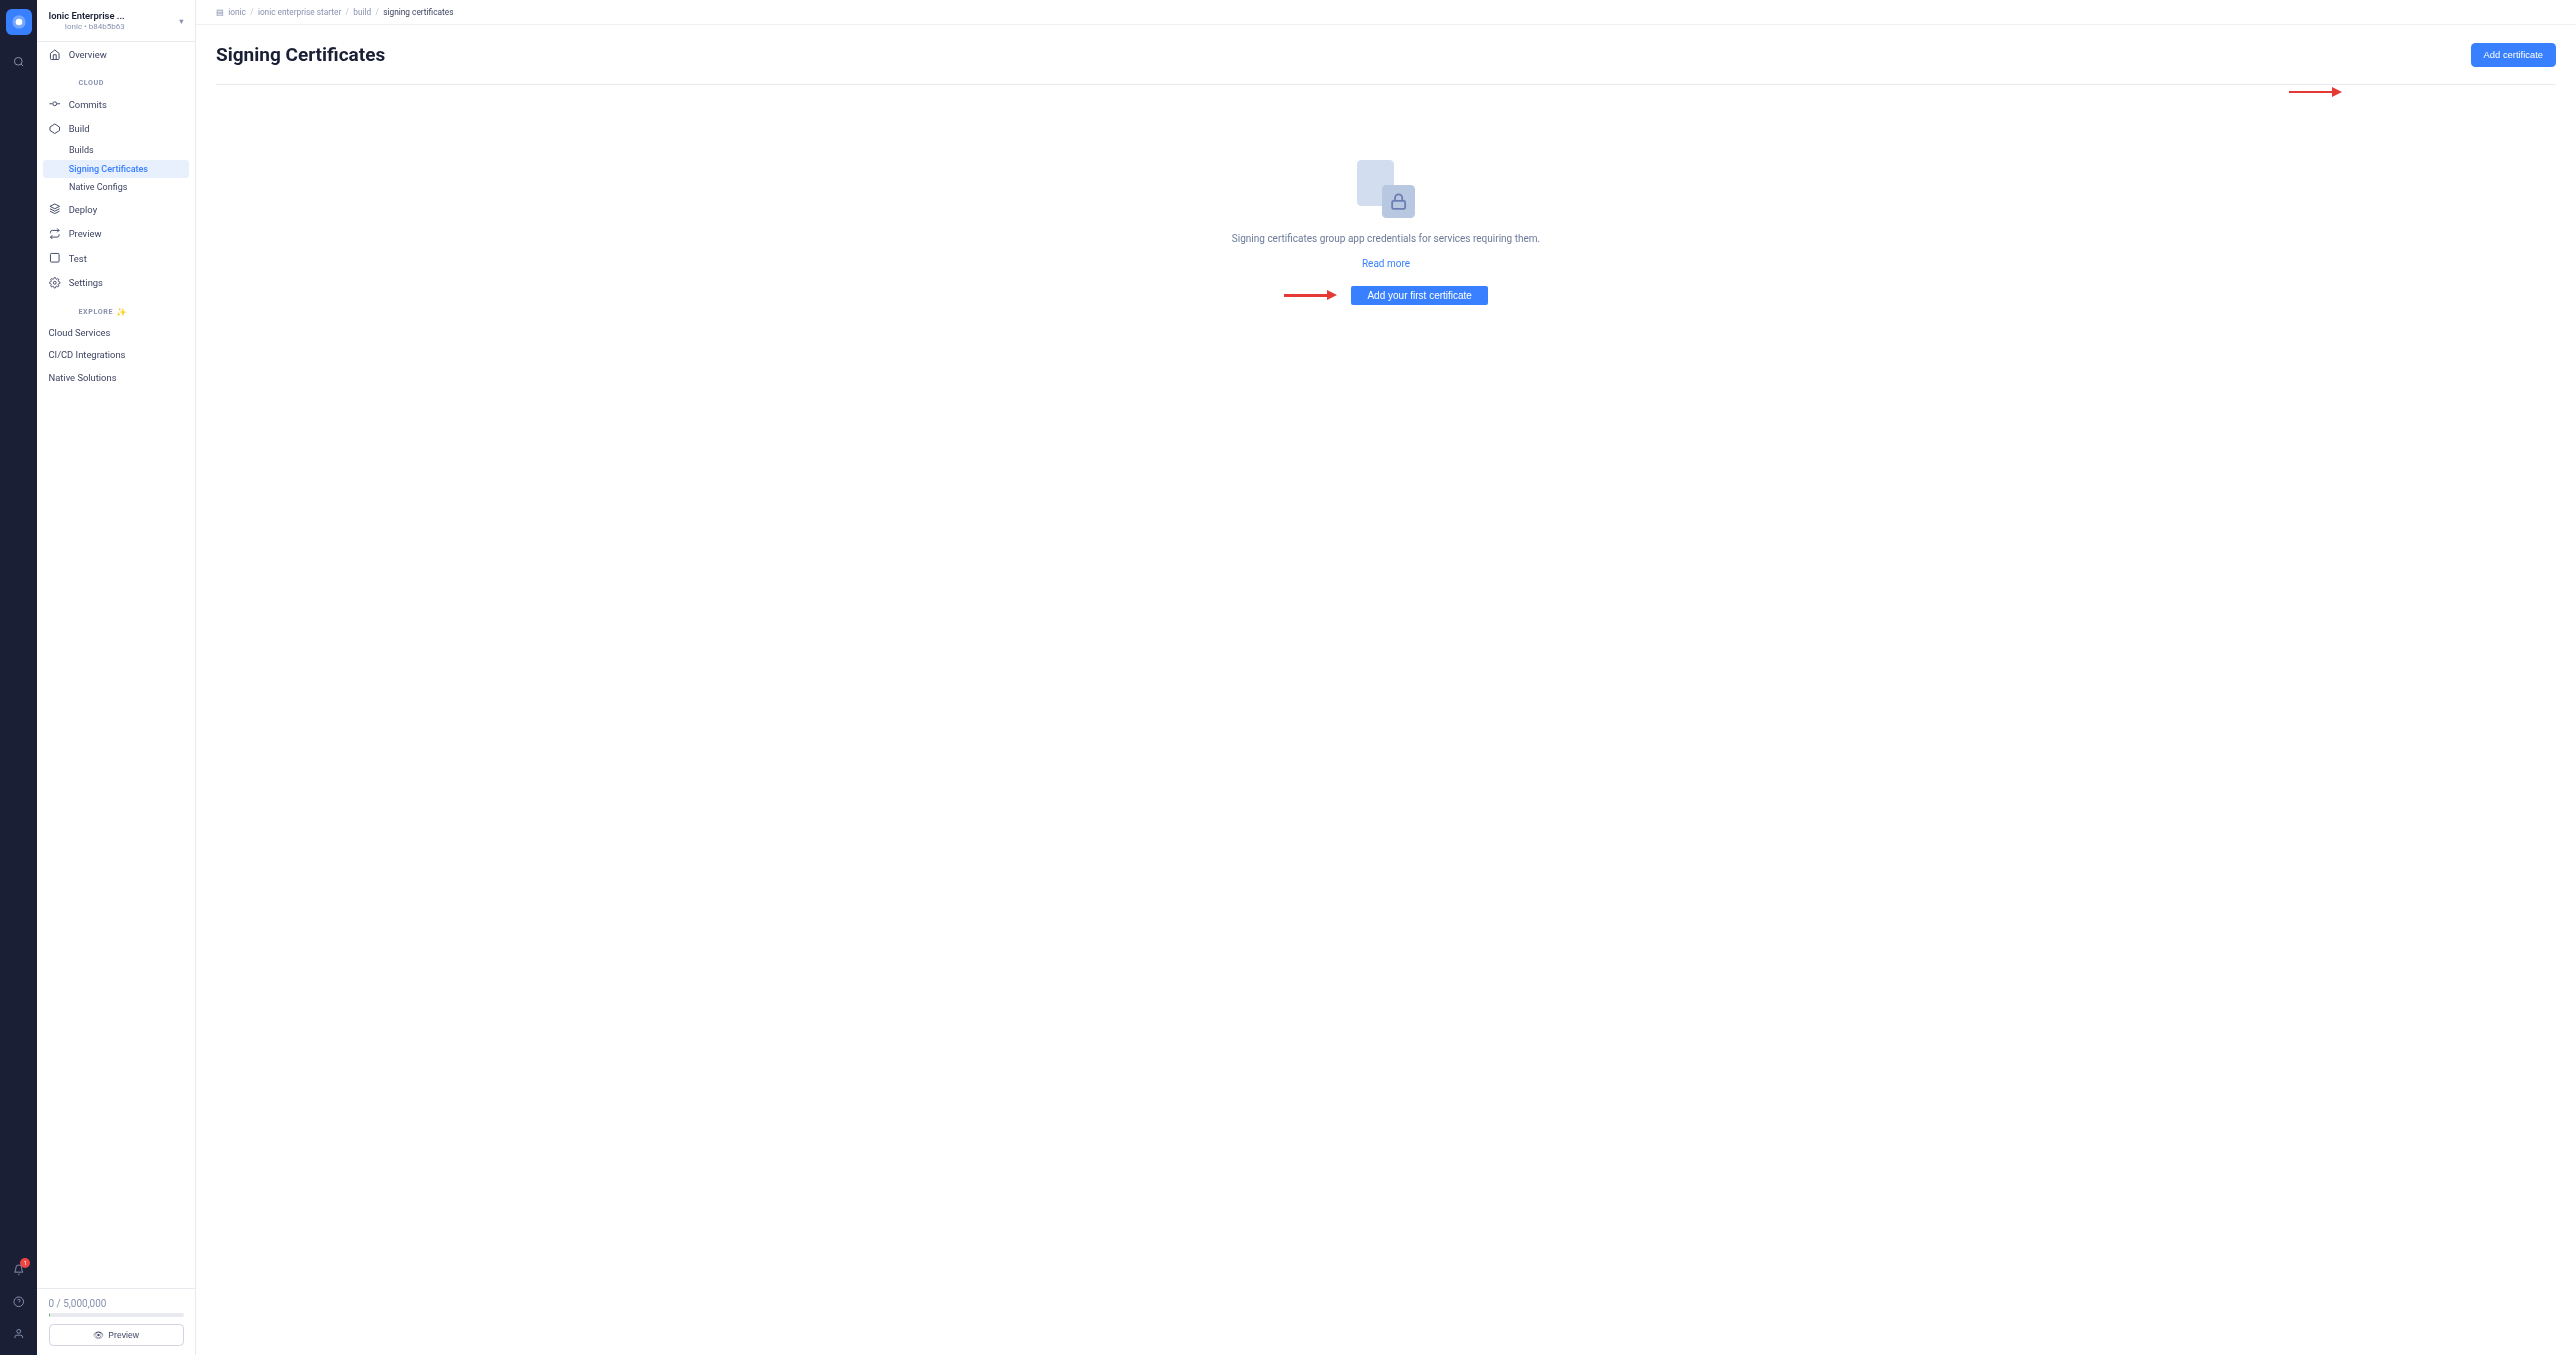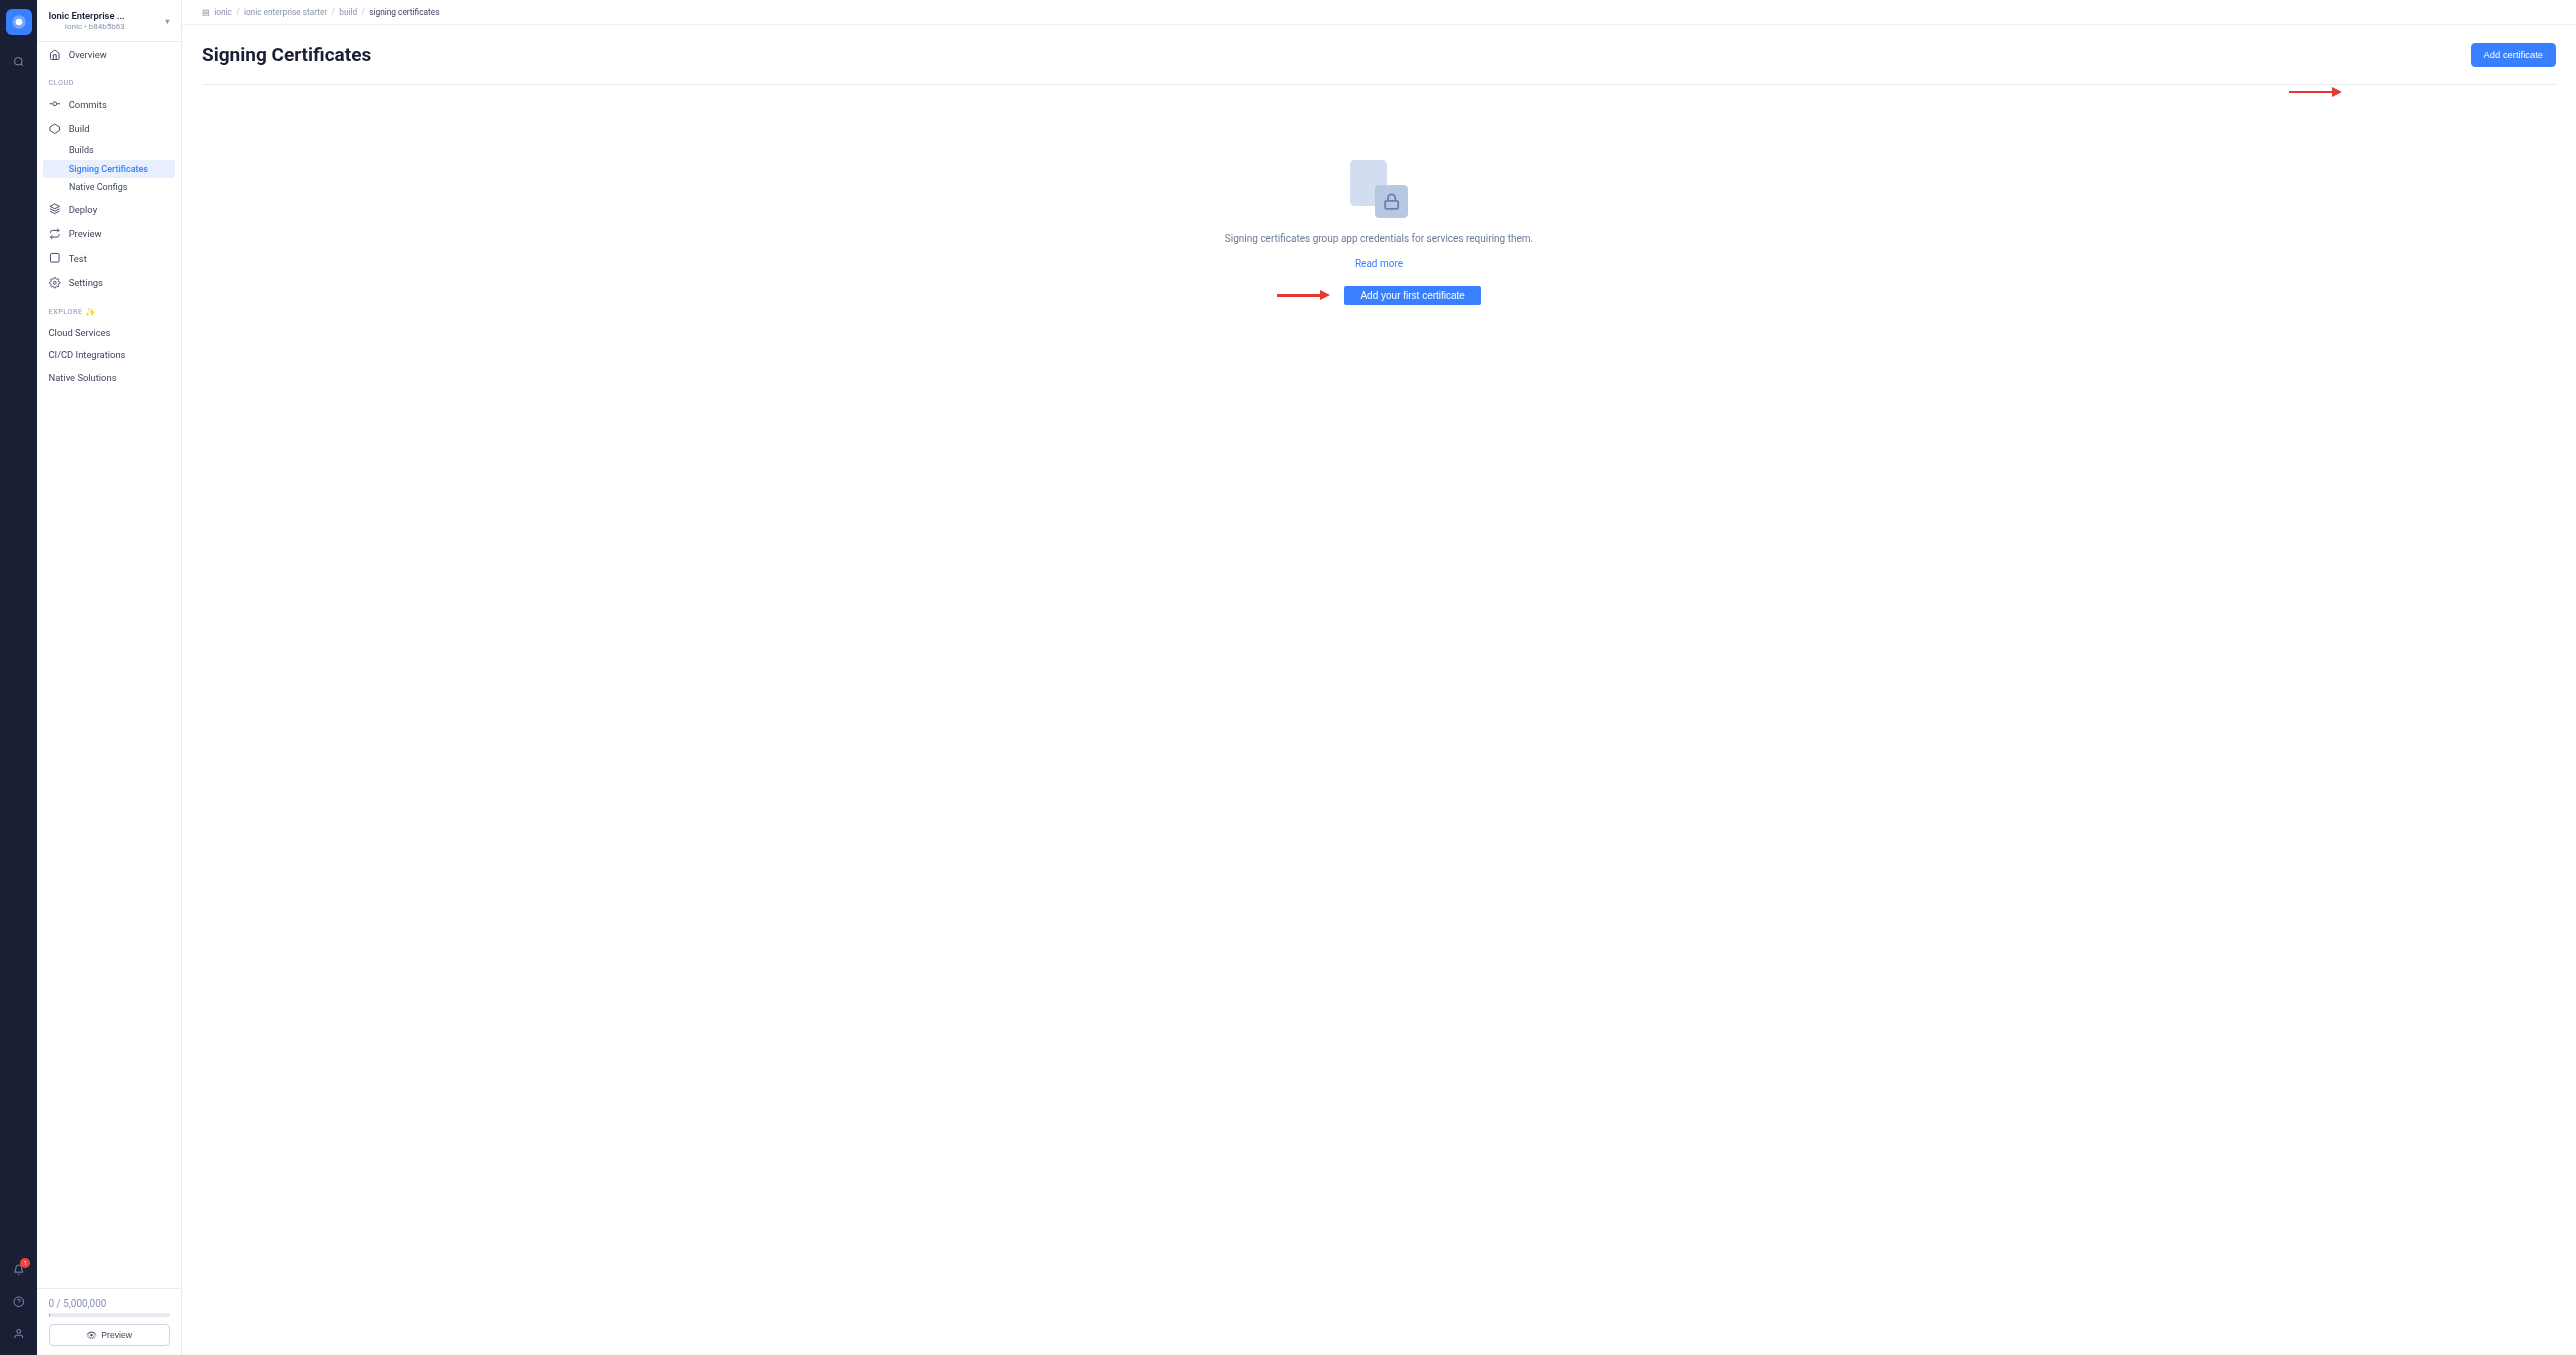--- a/index.html
+++ b/index.html
@@ -56,21 +56,21 @@
       border-radius: 50%;
       font-size: 5.8px;
       color: white;
       display: flex;
       align-items: center;
       justify-content: center;
     }
 
     
     .sidebar {
-      width: 145px;
+      width: 159px;
       background: #ffffff;
       border-right: 0.7px solid #e8eaf0;
       display: flex;
       flex-direction: column;
       flex-shrink: 0;
       overflow-y: auto;
     }
     .sidebar-header {
       padding: 10px 11.5px;
       border-bottom: 0.7px solid #e8eaf0;
@@ -79,27 +79,28 @@
       justify-content: space-between;
       cursor: pointer;
     }
     .sidebar-header-info { display: flex; flex-direction: column; }
     .sidebar-app-name { font-size: 9.4px; font-weight: 600; color: #1a1f36; white-space: nowrap; overflow: hidden; text-overflow: ellipsis; max-width: 108px; }
     .sidebar-app-sub { font-size: 8px; color: #8892b0; margin-top: 1.4px; text-align: right; }
     .sidebar-chevron { color: #8892b0; font-size: 8.6px; }
 
     .sidebar-section-label {
       font-size: 7.2px;
-      font-weight: 400;
+      font-weight: 700;
       color: #8892b0;
       letter-spacing: 0.08em;
       padding: 11.5px 11.5px 4.3px 11.5px;
       text-transform: uppercase;
       display: flex;
       gap: 2.9px;
+      margin-left: 30px;
     }
     .sidebar-item {
       display: flex;
       align-items: center;
       gap: 7.2px;
       padding: 5.8px 11.5px;
       font-size: 9.4px;
       color: #3d4461;
       cursor: pointer;
       border-radius: 0;

